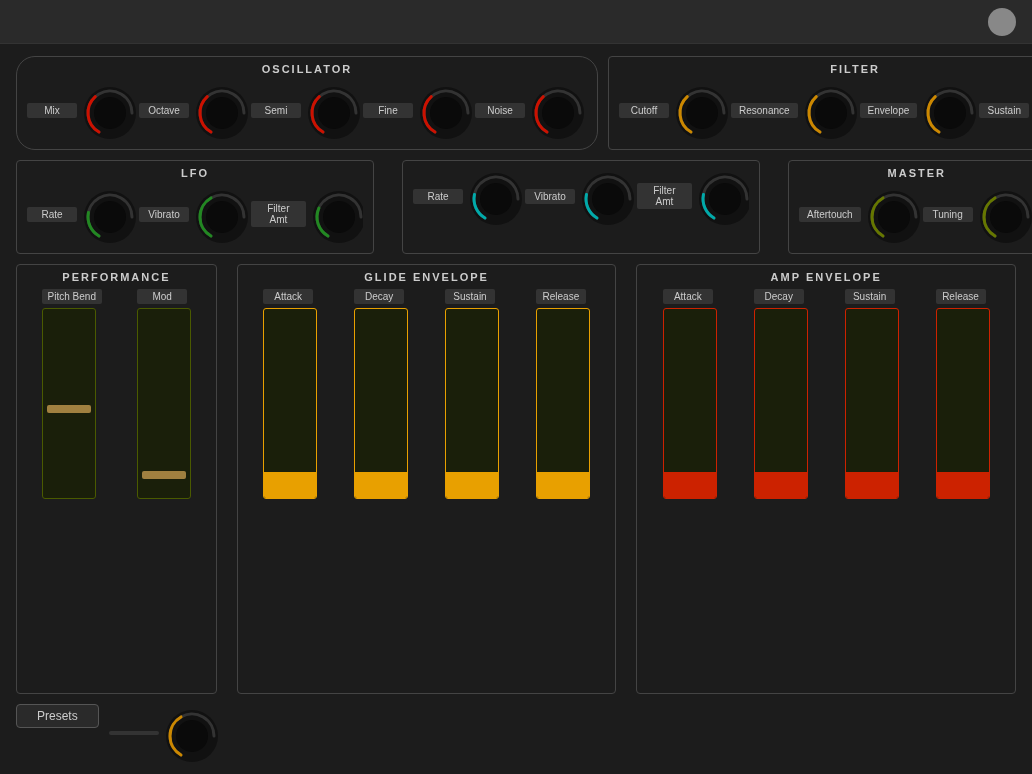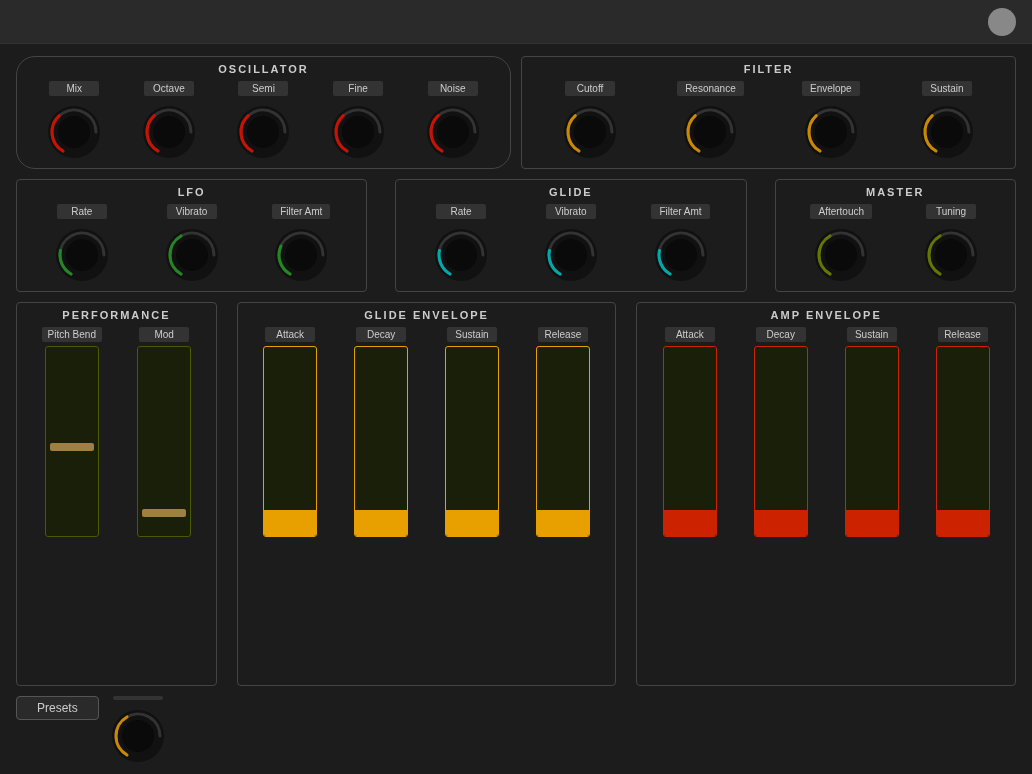--- a/index.html
+++ b/index.html
@@ -71,21 +71,21 @@
     }
 
     .knob-row {
       display: flex;
       gap: 0;
       justify-content: space-around;
     }
 
     .knob-item {
       display: flex;
-      flex-direction: column;
+      flex-direction: row;
       align-items: center;
       gap: 4px;
     }
 
     .knob-label {
       font-size: 10px;
       color: #ccc;
       background: #333;
       padding: 2px 8px;
       border-radius: 2px;
@@ -118,21 +118,21 @@
       display: flex;
       gap: 6px;
       justify-content: space-around;
       height: 210px;
       align-items: flex-start;
     }
 
     .fader-item {
       display: flex;
       flex-direction: column;
-      align-items: center;
+      align-items: flex-start;
       gap: 4px;
       height: 100%;
     }
 
     .fader-label {
       font-size: 10px;
       color: #ccc;
       background: #333;
       padding: 2px 6px;
       border-radius: 2px;
@@ -325,21 +325,20 @@
               <circle cx="29" cy="32" r="26" fill="#111"></circle>
               <circle cx="29" cy="32" r="16" fill="#0a0a0a"></circle>
               <path d="M 18.000000000000007 51.05255888325765 A 22 22 0 1 1 51 31.999999999999993" fill="none" stroke="#333" stroke-width="3" stroke-linecap="round"></path>
               <path d="M 18.000000000000007 51.05255888325765 A 22 22 0 0 1 8.901999931862775 23.051793852332402" fill="none" stroke="#228822" stroke-width="3" stroke-linecap="round"></path>
             </svg>
           </div>
         </div>
     </div>
 
     <div class="section glide-section">
-      <div class="section-title">GLIDE</div>
       <div class="knob-row" id="glide-knobs">
           <div class="knob-item">
             <div class="knob-label">Rate</div>
             <svg width="58" height="58">
               <circle cx="29" cy="32" r="26" fill="#111"></circle>
               <circle cx="29" cy="32" r="16" fill="#0a0a0a"></circle>
               <path d="M 18.000000000000007 51.05255888325765 A 22 22 0 1 1 51 31.999999999999993" fill="none" stroke="#333" stroke-width="3" stroke-linecap="round"></path>
               <path d="M 18.000000000000007 51.05255888325765 A 22 22 0 0 1 7.480752783856275 27.425942802009303" fill="none" stroke="#00aaaa" stroke-width="3" stroke-linecap="round"></path>
             </svg>
           </div>

